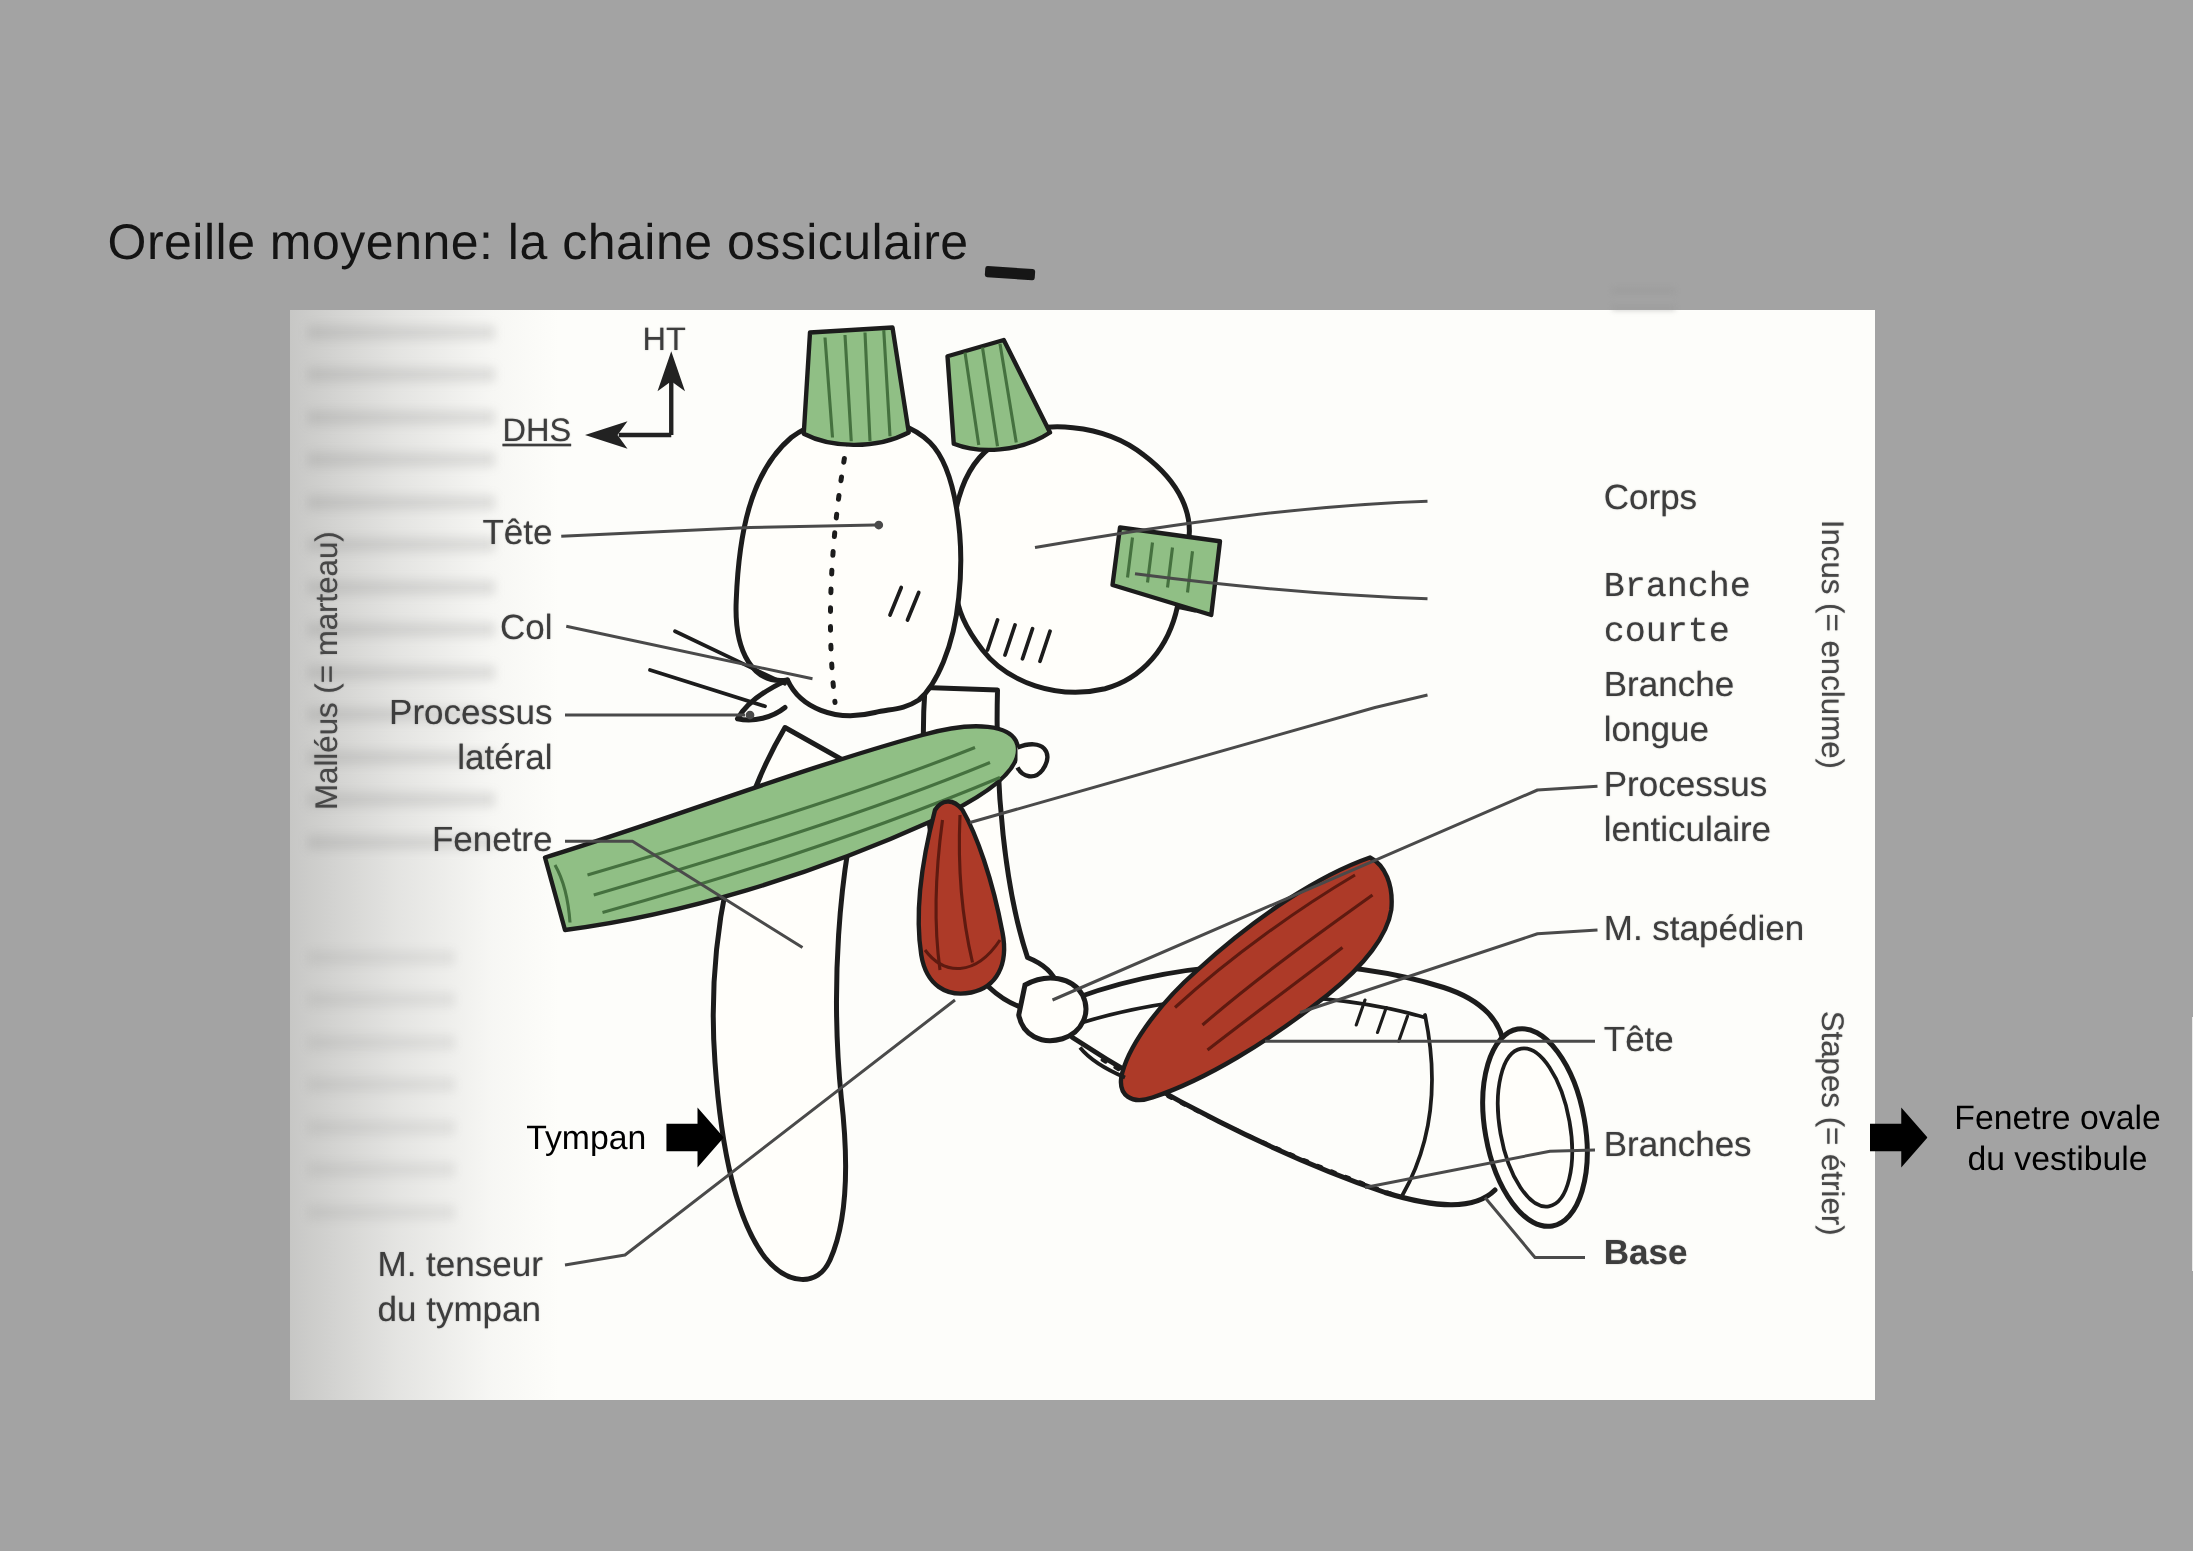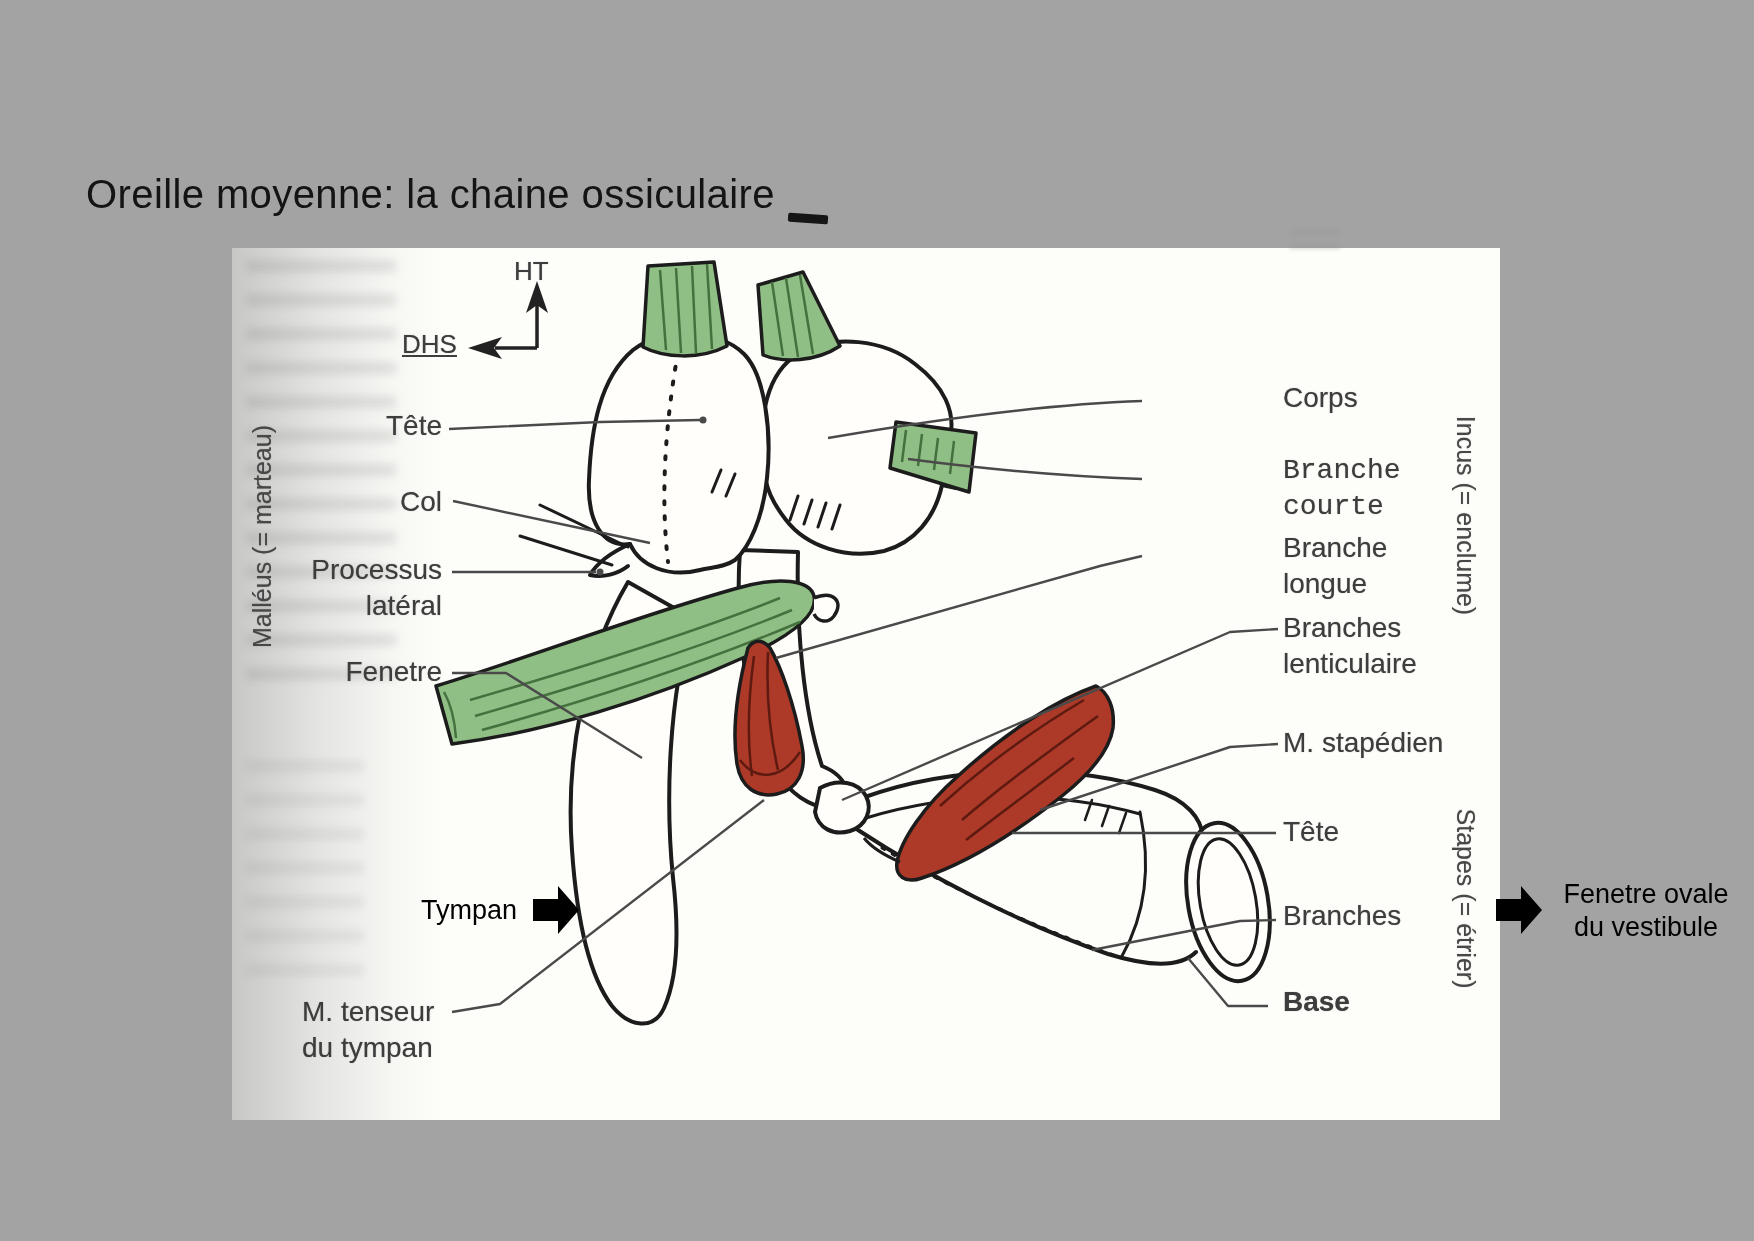--- a/index.html
+++ b/index.html
@@ -158,21 +158,21 @@
 
   <div class="scan-label left-col lbl-tete-m">Tête</div>
   <div class="scan-label left-col lbl-col">Col</div>
   <div class="scan-label left-col lbl-proc-lat">Processus latéral</div>
   <div class="scan-label left-col lbl-manche">Fenetre</div>
   <div class="scan-label lbl-tenseur">M. tenseur du tympan</div>
 
   <div class="scan-label lbl-corps">Corps</div>
   <div class="scan-label lbl-br-courte">Branche courte</div>
   <div class="scan-label lbl-br-longue">Branche longue</div>
-  <div class="scan-label lbl-proc-lent">Branches lenticulaire</div>
+  <div class="scan-label lbl-proc-lent">Processus lenticulaire</div>
   <div class="scan-label lbl-stapedien">M. stapédien</div>
 
   <div class="scan-label lbl-tete-s">Tête</div>
   <div class="scan-label lbl-branches">Branches</div>
   <div class="scan-label lbl-base">Base</div>
 
   <div class="vlabel v-malleus">Malléus (= marteau)</div>
   <div class="vlabel v-incus">Incus (= enclume)</div>
   <div class="vlabel v-stapes">Stapes (= étrier)</div>
 

